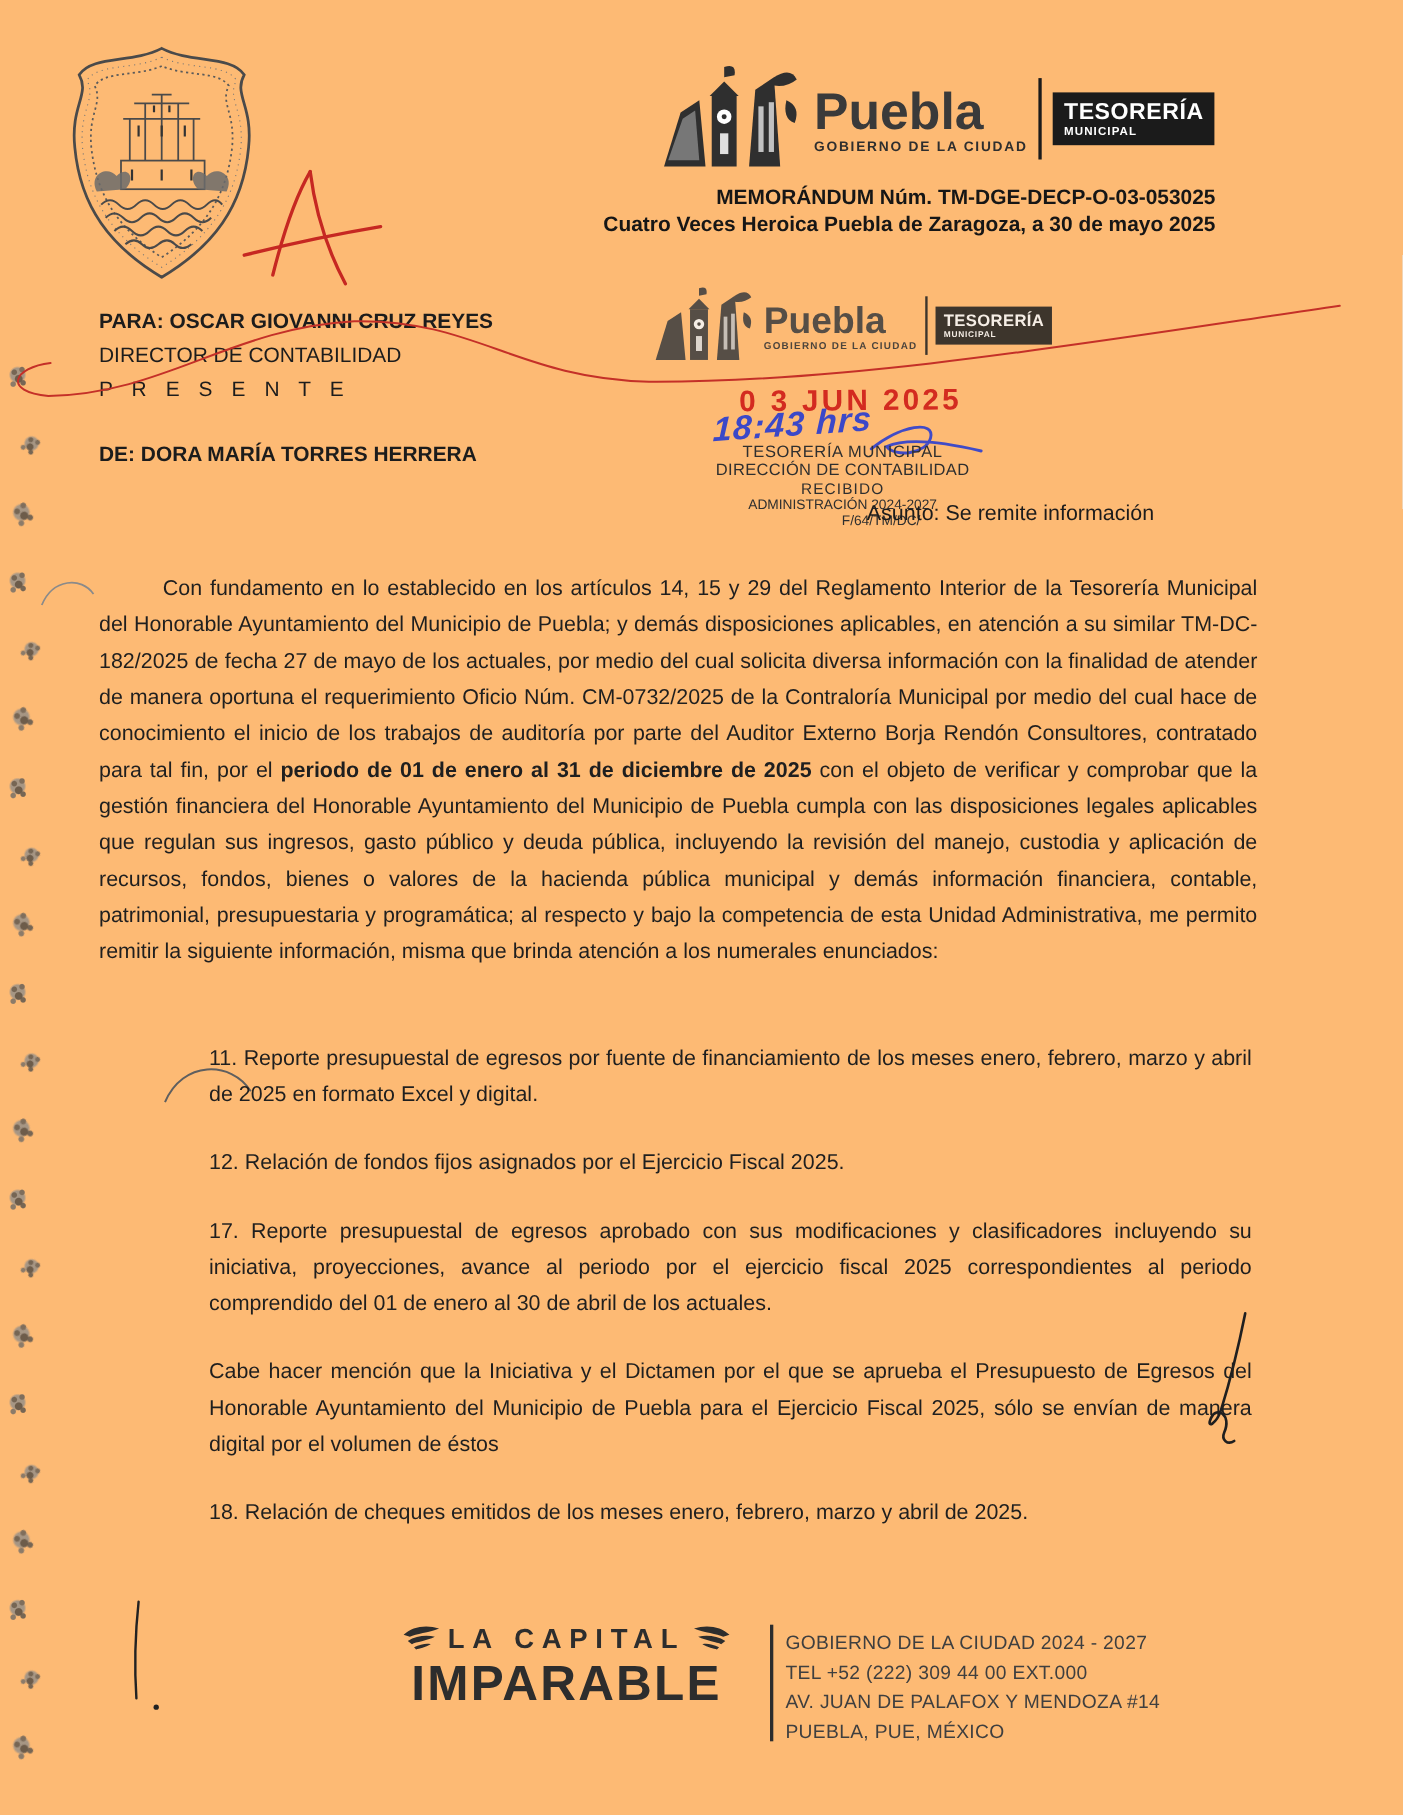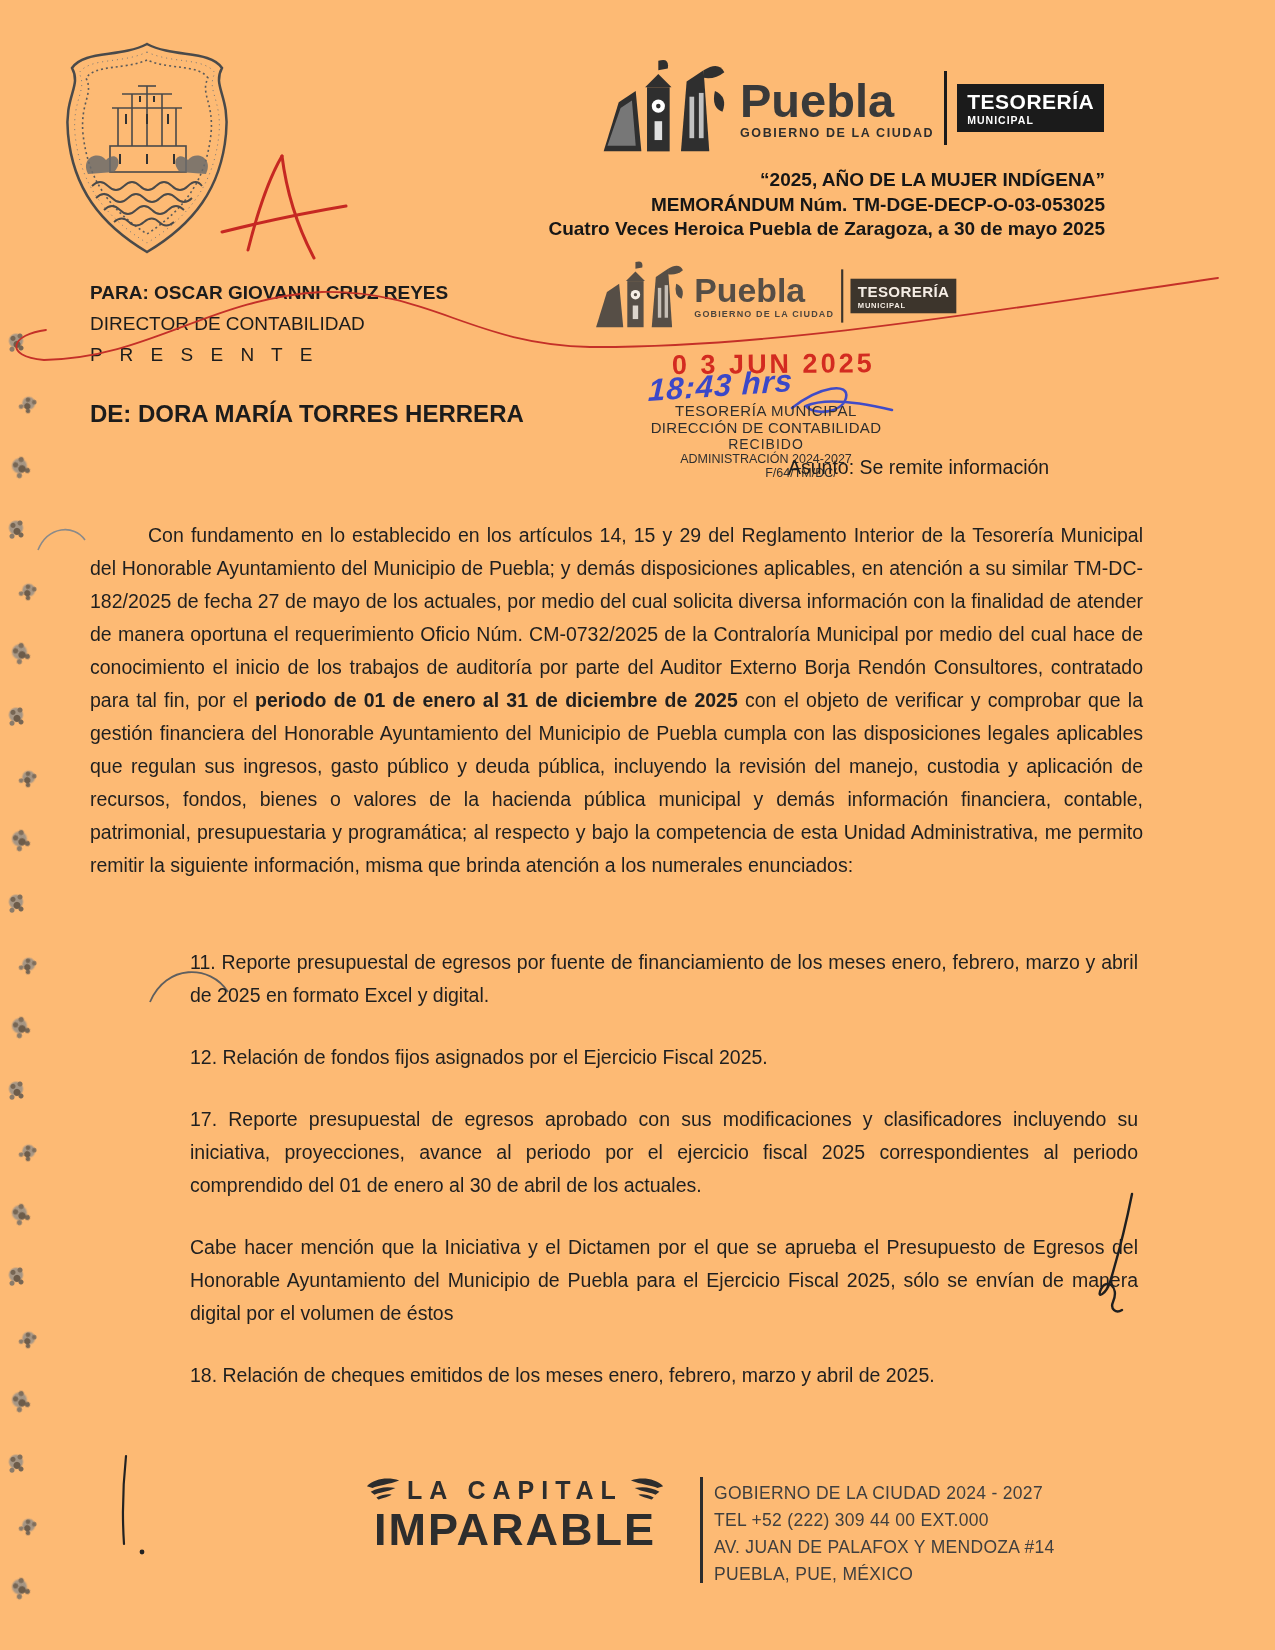--- a/index.html
+++ b/index.html
@@ -46,21 +46,21 @@
   .plogo-header { left:598px; top:58px; }
   .plogo-stamp { left:592px; top:260px; transform:scale(.72); transform-origin:top left; opacity:.88; filter:contrast(.92); }
 
   
   .header-block { right:170px; top:168px; text-align:right; font-weight:bold; font-size:19px; line-height:24.5px; color:#161616; }
 
   
   .para-block { left:90px; top:277px; font-size:19px; line-height:31px; }
   .para-bold { font-weight:bold; }
   .presente { letter-spacing:6px; }
-  .de-block { left:90px; top:398px; font-size:24px; line-height:31px; }
+  .de-block { left:90px; top:398px; font-size:19px; line-height:31px; }
 
   
   .stamp-date { left:672px; top:349px; color:#d32b20; font-size:27px; font-weight:bold; letter-spacing:3px; transform:rotate(-.5deg); }
   .ink-time { left:648px; top:368px; color:#2b3fd0; font-size:31px; font-weight:bold; font-style:italic; transform:rotate(-4deg) skewX(-6deg); letter-spacing:1px; opacity:.92; }
   .ink-swoosh { left:788px; top:378px; }
   .stamp-text { left:596px; top:402px; width:340px; text-align:center; font-weight:normal; color:#2f2f2f; }
   .stamp-text .l1 { font-size:15px; letter-spacing:.6px; }
   .stamp-text .l2 { font-size:15px; letter-spacing:.3px; }
   .stamp-text .l3 { font-size:14px; letter-spacing:1px; }
   .stamp-text .l4 { font-size:12.5px; }
@@ -190,21 +190,20 @@
       <div class="gobierno">GOBIERNO DE LA CIUDAD</div>
     </div>
     <div class="vbar"></div>
     <div class="badge">
       <div class="badge1">TESORERÍA</div>
       <div class="badge2">MUNICIPAL</div>
     </div>
   </div>
 
   <div class="abs header-block">
-    <div>“2025, AÑO DE LA MUJER INDÍGENA”</div>
     <div>MEMORÁNDUM Núm. TM-DGE-DECP-O-03-053025</div>
     <div>Cuatro Veces Heroica Puebla de Zaragoza, a 30 de mayo 2025</div>
   </div>
 
   <div class="abs para-block">
     <div class="para-bold">PARA: OSCAR GIOVANNI CRUZ REYES</div>
     <div>DIRECTOR DE CONTABILIDAD</div>
     <div class="presente">P R E S E N T E</div>
   </div>
 

